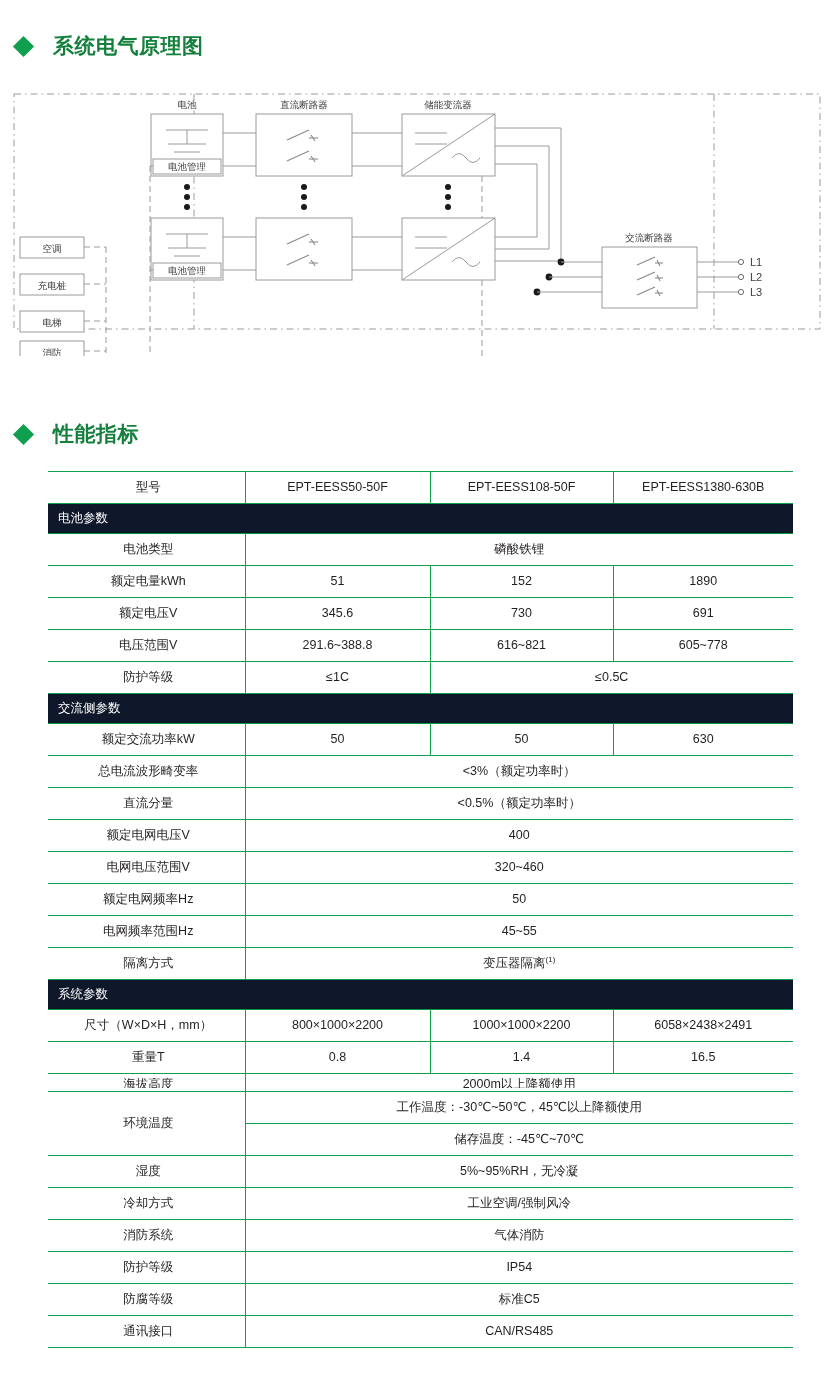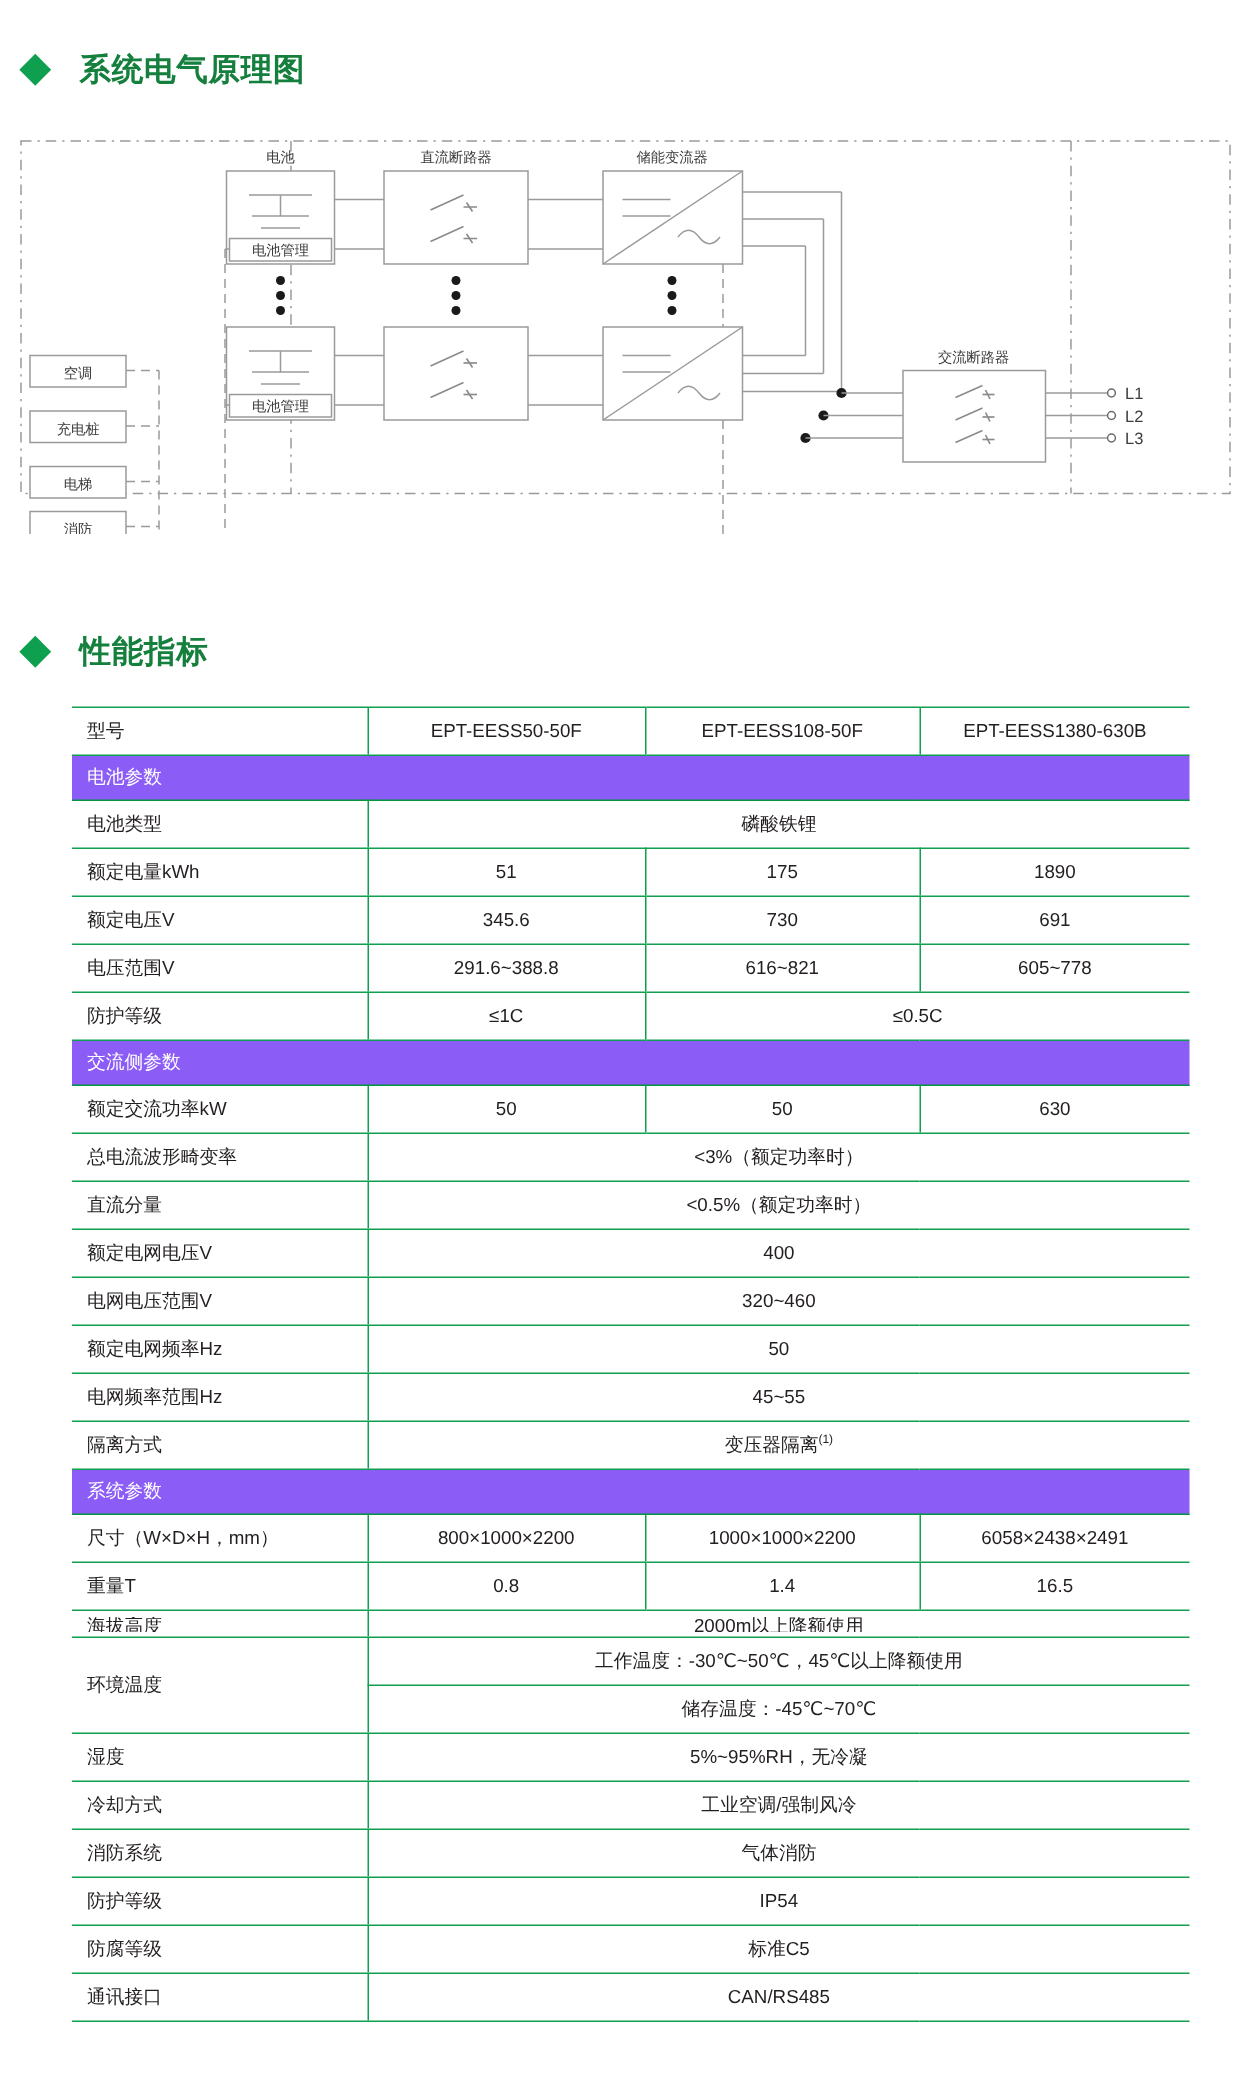--- a/index.html
+++ b/index.html
@@ -54,25 +54,25 @@
     font-size: 12.5px;
     color: #231f20;
     height: 32px;
     padding: 0 6px;
     text-align: center;
     vertical-align: middle;
     line-height: 1.25;
   }
   #spec-table td.label {
     border-left: none;
-    text-align: left;
+    text-align: center;
     padding-left: 10px;
   }
   #spec-table tr.band td {
-    background: #8b5cf6;
+    background: #0f172a;
     color: #ffffff;
     text-align: left;
     padding-left: 10px;
     border-left: none;
     border-top: 1.6px solid #00963f;
     border-bottom: 1.6px solid #00963f;
     height: 30px;
   }
   #spec-table tr.clipped td { height: 18px; overflow: hidden; }
   #spec-table tr.clipped td .clip-inner {
@@ -317,21 +317,21 @@
       <tr class="band">
         <td colspan="4">电池参数</td>
       </tr>
       <tr>
         <td class="label">电池类型</td>
         <td colspan="3">磷酸铁锂</td>
       </tr>
       <tr>
         <td class="label">额定电量kWh</td>
         <td>51</td>
-        <td>175</td>
+        <td>152</td>
         <td>1890</td>
       </tr>
       <tr>
         <td class="label">额定电压V</td>
         <td>345.6</td>
         <td>730</td>
         <td>691</td>
       </tr>
       <tr>
         <td class="label">电压范围V</td>

